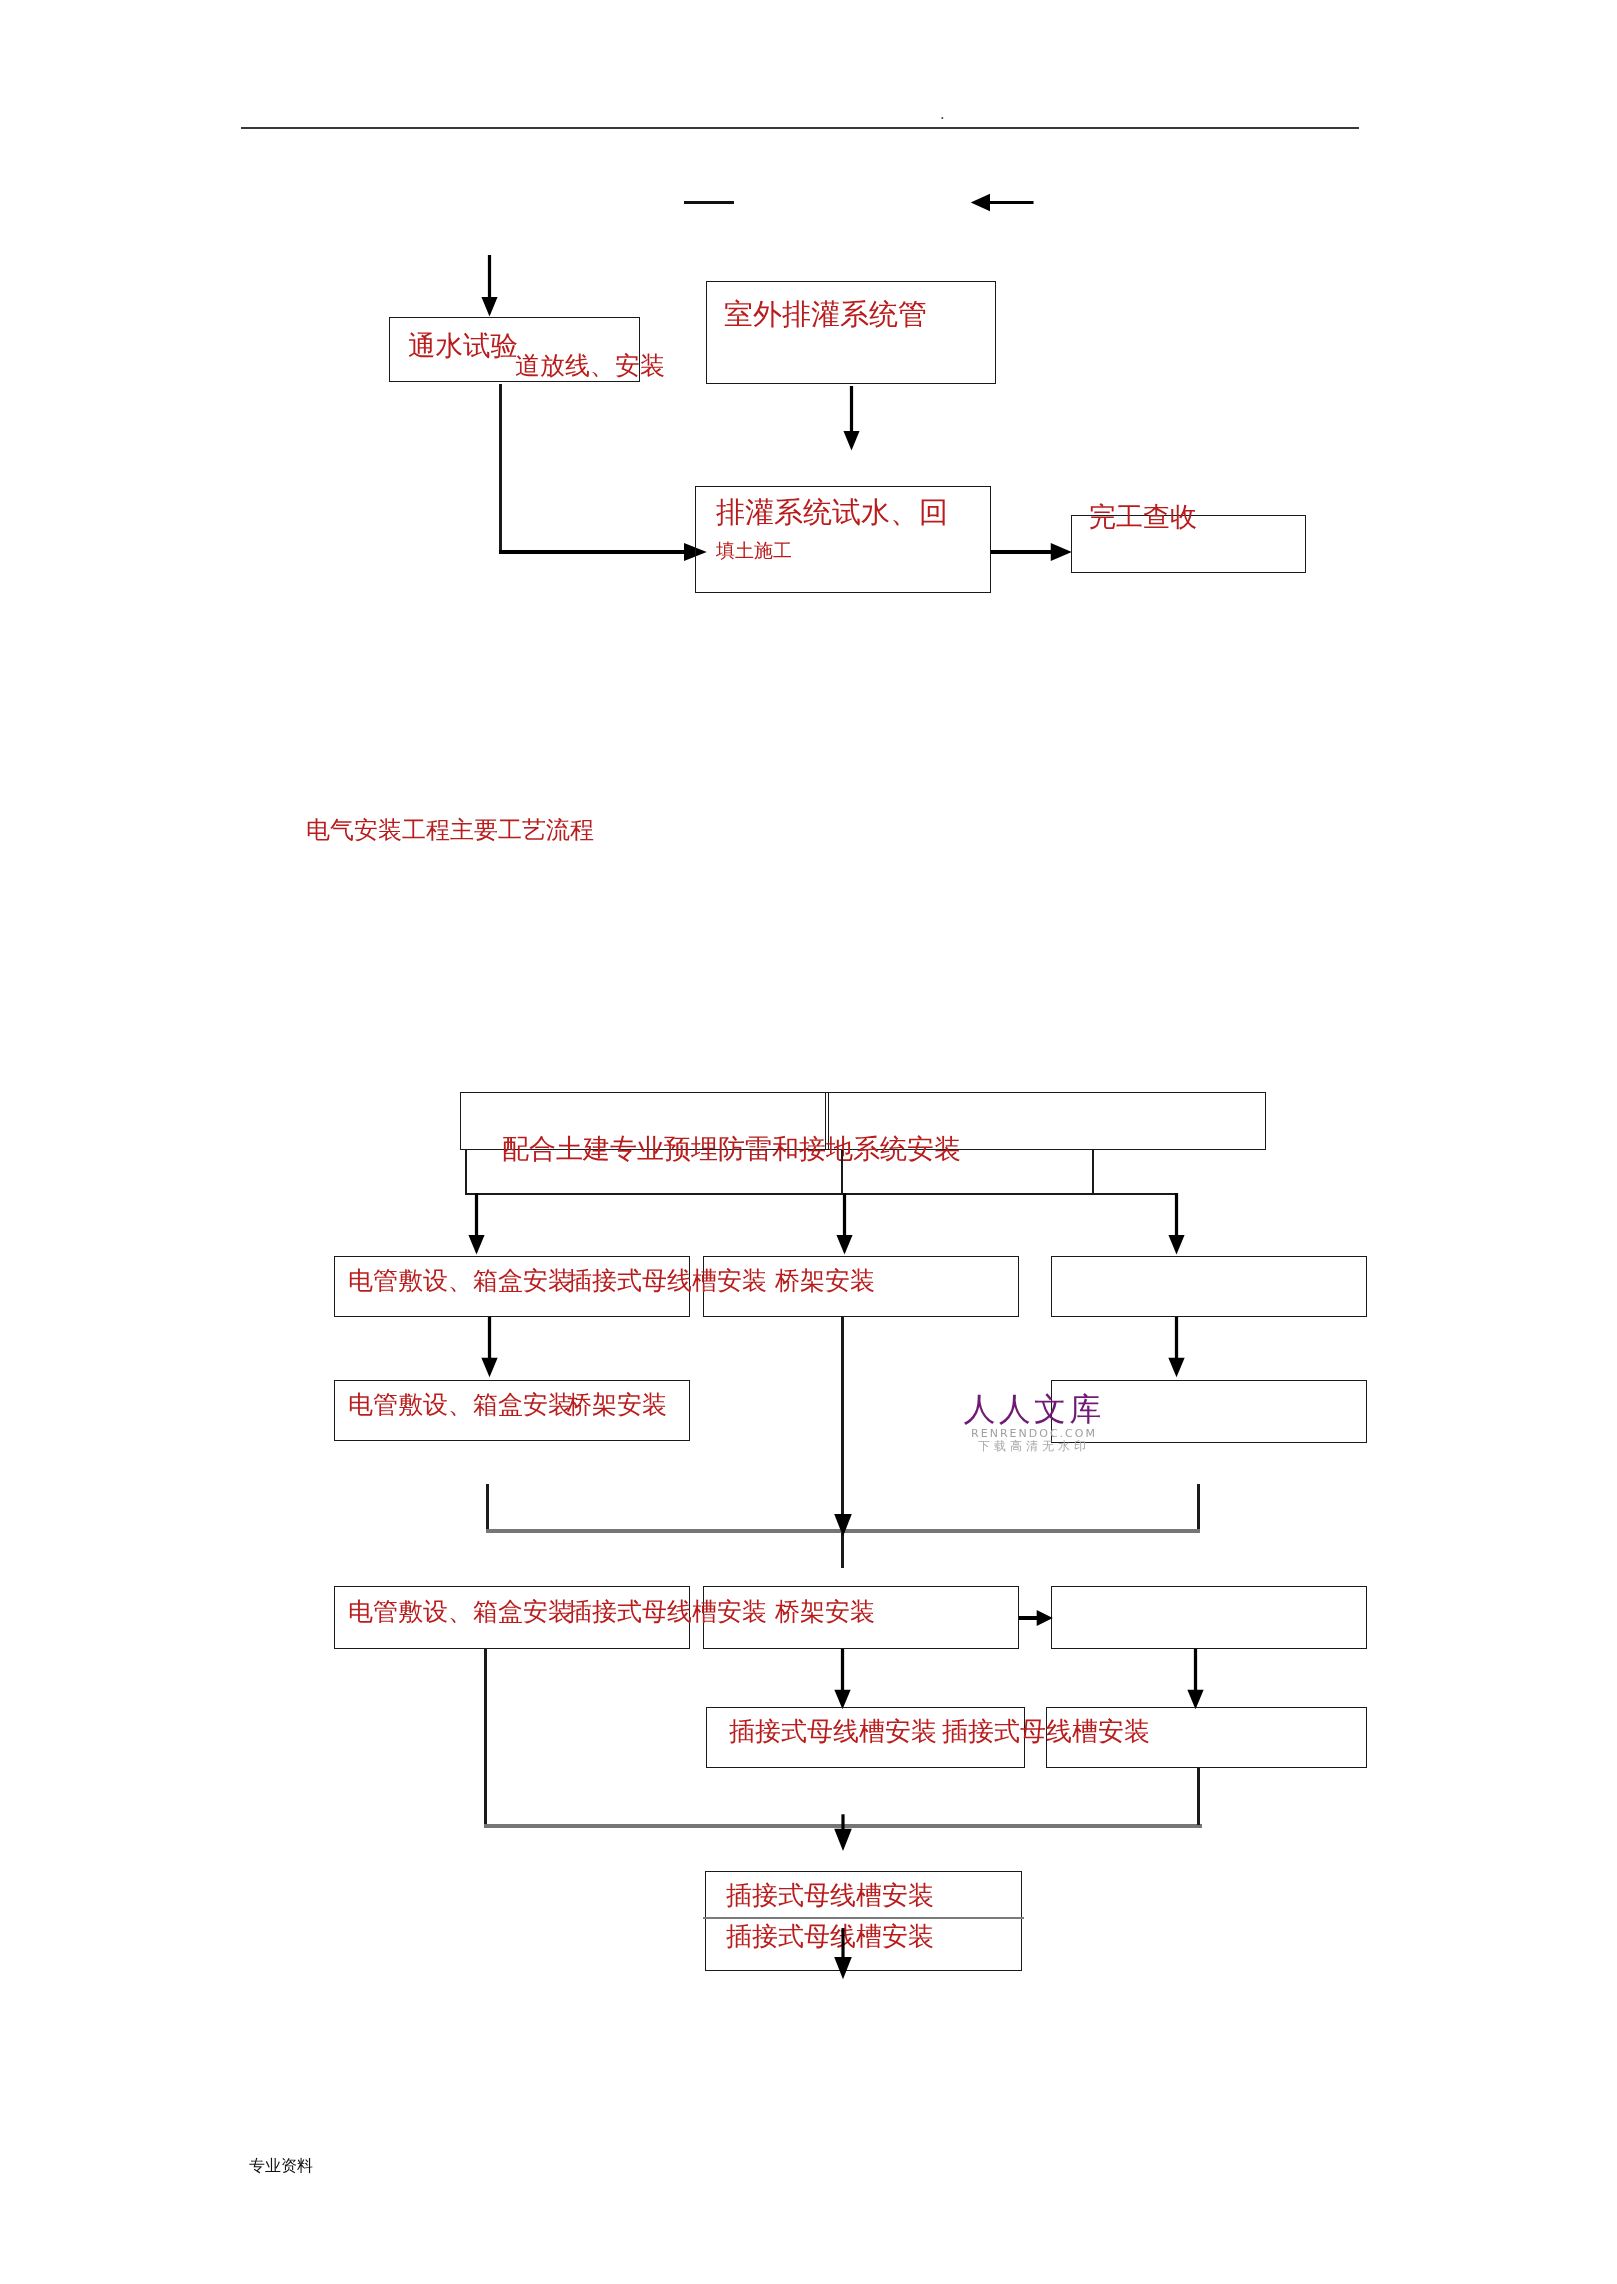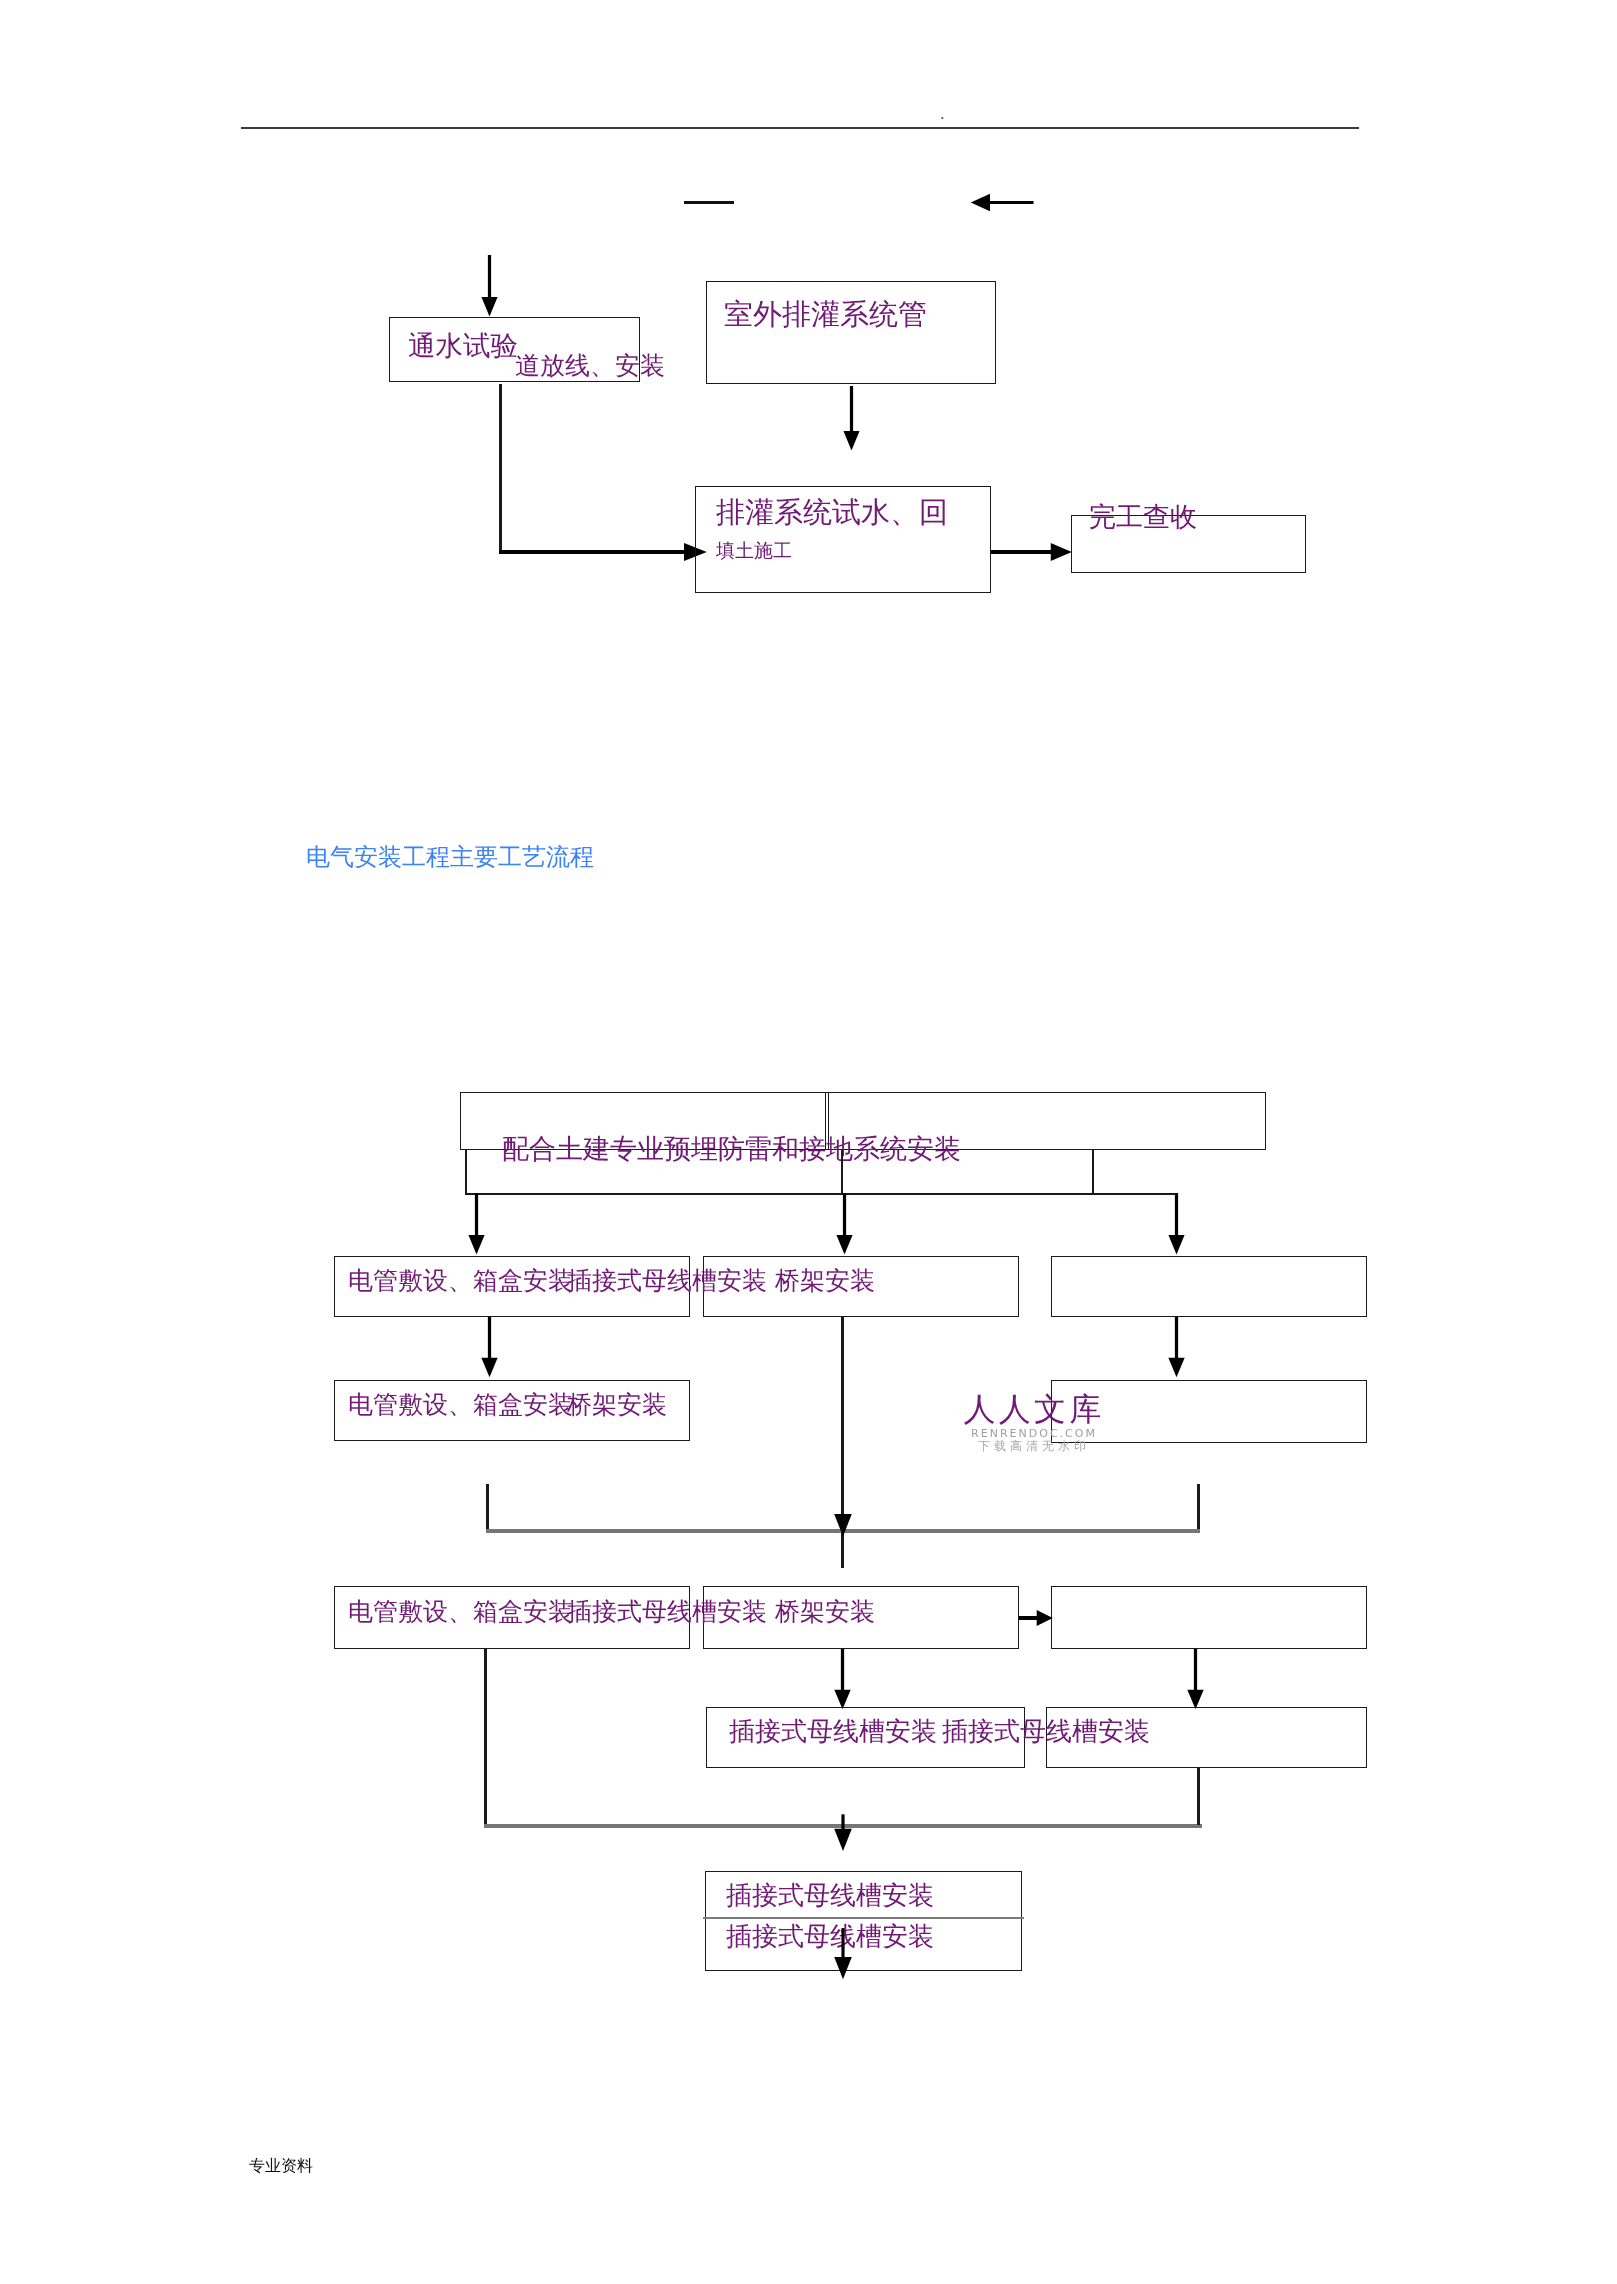--- a/index.html
+++ b/index.html
@@ -32,28 +32,27 @@
   .box {
     position: absolute;
     border: 1.6px solid #1a1a1a;
     background: transparent;
     box-sizing: border-box;
   }
   .box-label {
     position: absolute;
     white-space: nowrap;
     font-family: "DejaVu Serif", "Liberation Serif", serif;
-    color: #701a75;
+    color: #b91c1c;
     line-height: 1.25;
   }
   .free-text {
     position: absolute;
     white-space: nowrap;
-    color: #3b82f6;
-    margin-top: 27px;
+    color: #b91c1c;
   }
 
   
   .arrow-svg {
     position: absolute;
     overflow: visible;
   }
   .arrow-svg line { stroke: #000000; }
   .arrow-svg polygon { fill: #000000; }
 

